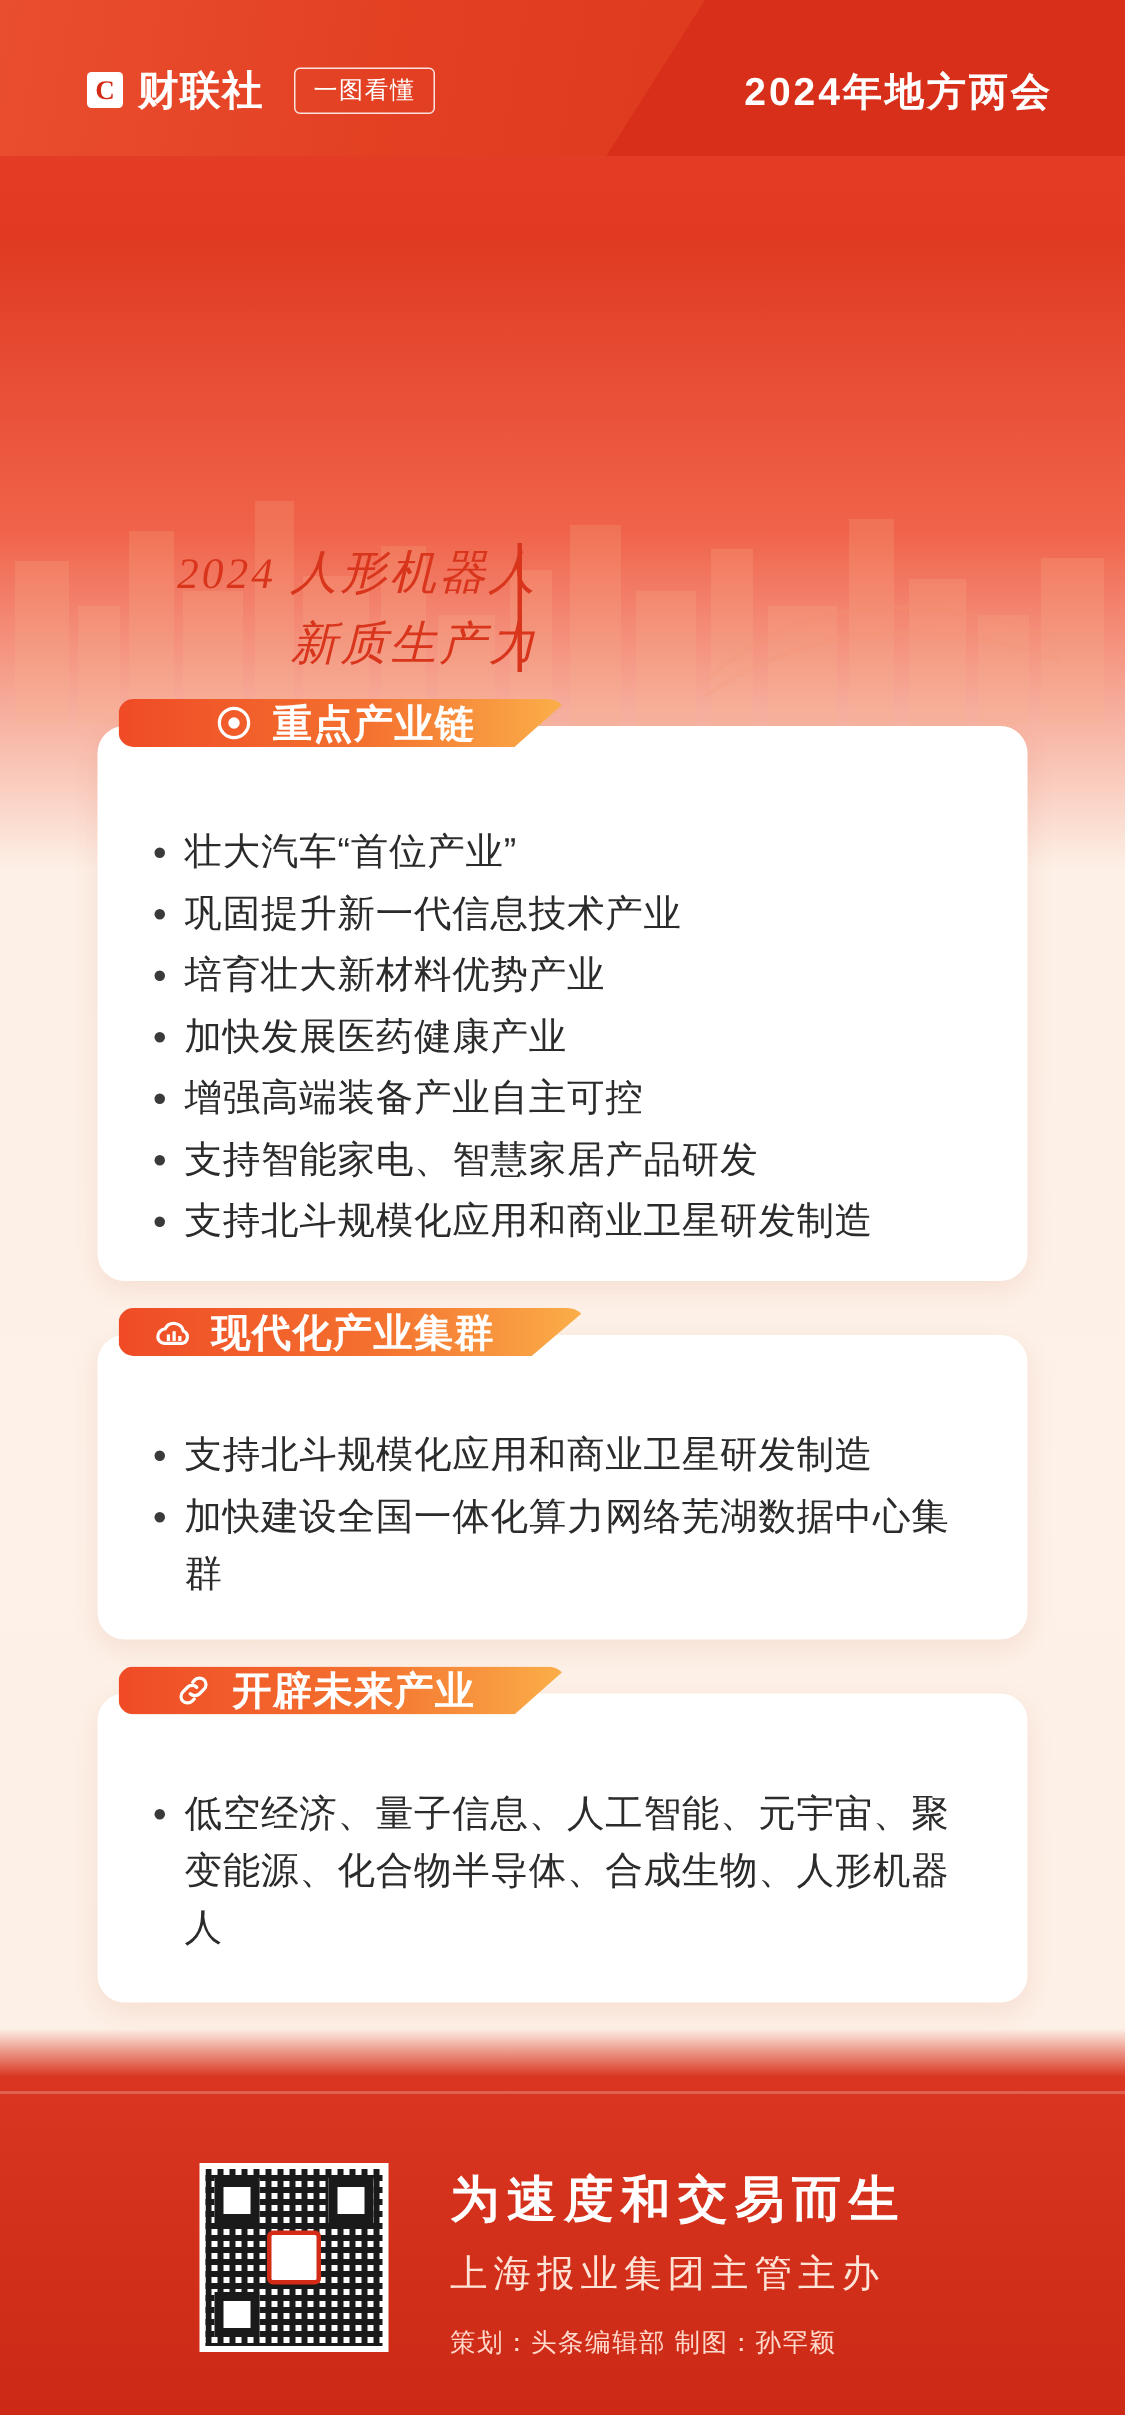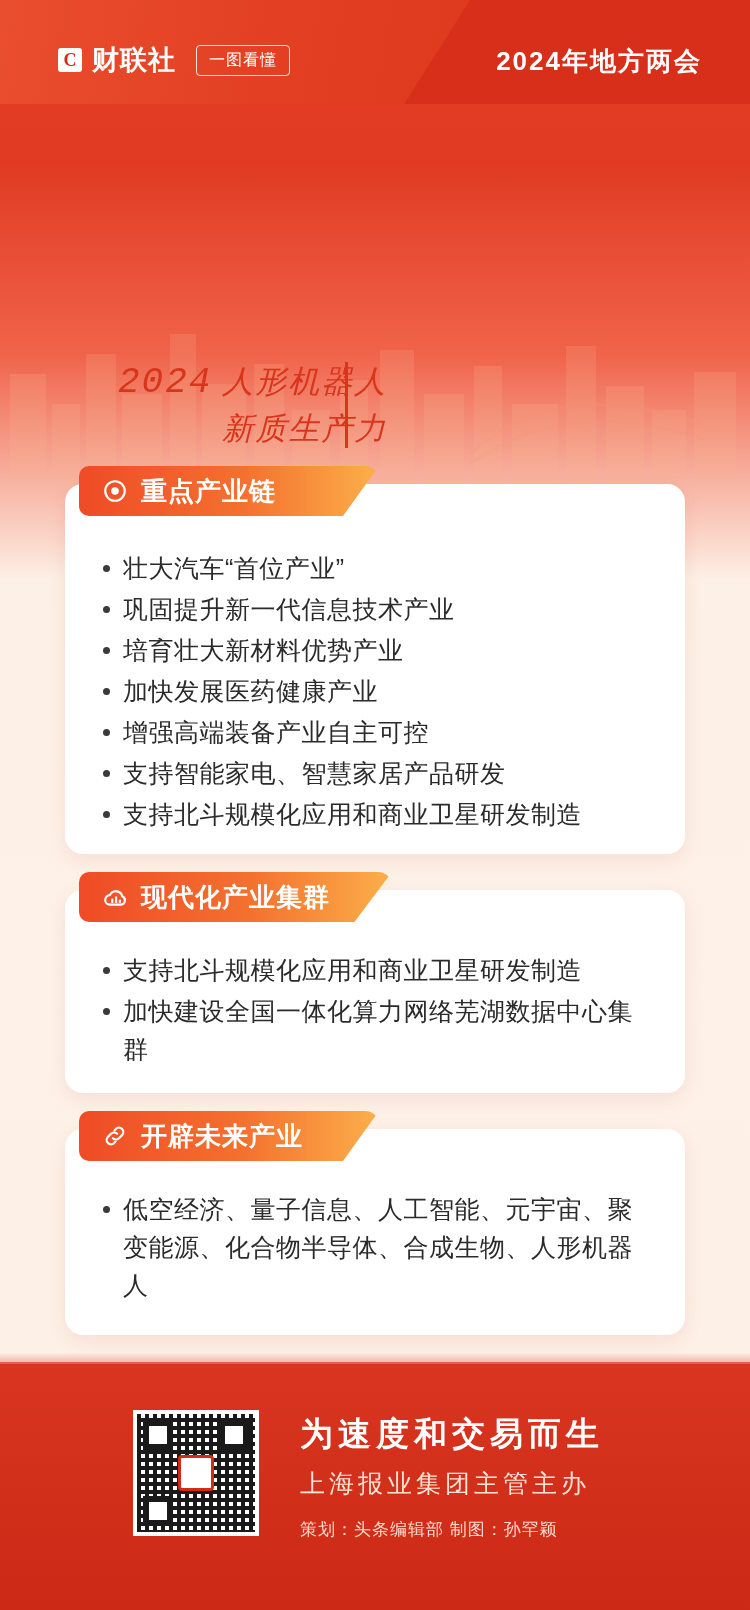--- a/index.html
+++ b/index.html
@@ -109,21 +109,21 @@
     color: #d8351c;
     font-family: "Liberation Serif", serif;
   }
   .hero-sub .line {
     font-size: 31px;
     letter-spacing: 2px;
     line-height: 46px;
     font-style: italic;
     white-space: nowrap;
   }
-  .hero-sub .yr { font-size: 36px; font-family: Liberation Mono, monospace; }
+  .hero-sub .yr { font-size: 29px; }
   .hero-divider {
     position: absolute;
     left: 345px;
     top: 258px;
     width: 3px; height: 86px;
     background: #d8351c;
   }
 
   
   .content {
@@ -135,29 +135,30 @@
     background: #ffffff;
     border-radius: 18px;
     box-shadow: 0 6px 18px rgba(190,70,40,0.10);
     margin-bottom: 36px;
     padding: 58px 30px 26px 30px;
   }
   .card-head {
     position: absolute;
     left: 14px;
     top: -18px;
-    height: 50px;
+    height: 32px;
     min-width: 300px;
     padding: 0 62px 0 22px;
     display: flex;
     align-items: center;
     gap: 12px;
     border-radius: 10px 14px 14px 10px;
     background: linear-gradient(90deg, #ef4b26 0%, #f4712f 55%, #fbb04a 100%);
     clip-path: polygon(0 0, 100% 0, 88% 100%, 0 100%);
+    justify-content: flex-end;
   }
   .card-head .ic {
     width: 28px; height: 28px;
     display: flex; align-items: center; justify-content: center;
   }
   .card-head .ic svg { width: 26px; height: 26px; }
   .card-head .txt {
     color: #ffffff;
     font-size: 26px;
     font-weight: bold;
@@ -183,21 +184,21 @@
     background: #3a3a3a;
   }
   .card.c1 { padding-top: 62px; padding-bottom: 18px; }
   .card.c2 { padding-top: 58px; padding-bottom: 22px; }
   .card.c3 { padding-top: 58px; padding-bottom: 28px; }
 
   
   .footer {
     position: absolute;
     left: 0; right: 0; bottom: 0;
-    height: 248px;
+    height: 216px;
     background: linear-gradient(180deg, #d93520 0%, #cc2a16 100%);
   }
   .footer-sep {
     position: absolute;
     left: 0; right: 0; top: 0;
     height: 2px;
     background: rgba(255,255,255,0.22);
   }
   .qr {
     position: absolute;

